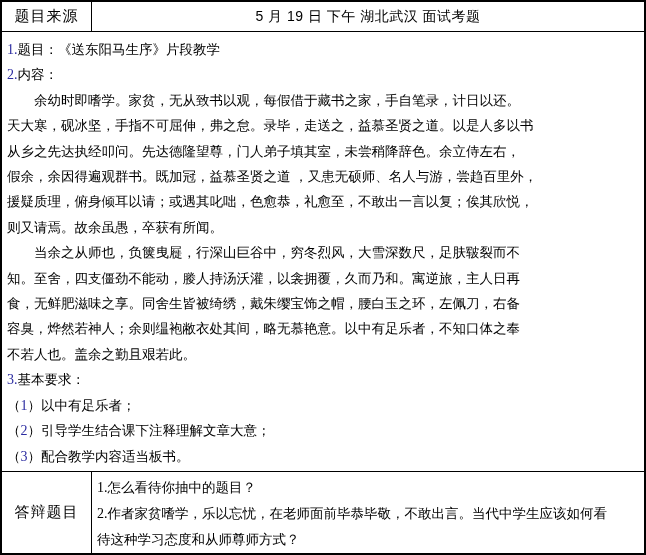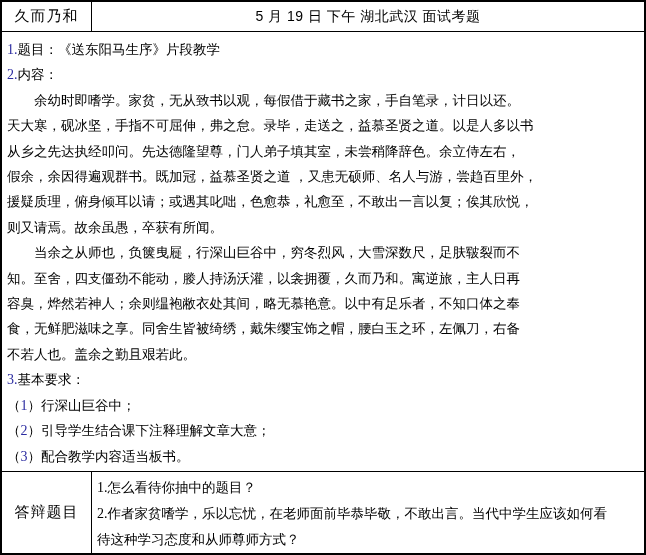--- a/index.html
+++ b/index.html
@@ -36,41 +36,41 @@
   .num{font-family:"Liberation Serif","DejaVu Serif",serif;font-size:14px;}
   .num-blue{color:#2b2ba0;}
   .num-black{color:#000;}
 </style>
 </head>
 <body>
 
 <div class="table">
 
   <div class="row row1">
-    <div class="label-cell">久而乃和</div>
+    <div class="label-cell">题目来源</div>
     <div class="content-cell header-cell">5 月 19 日 下午 湖北武汉 面试考题</div>
   </div>
 
   <div class="row row2">
     <div class="content-cell body-cell">
       <div class="line"><span class="num num-blue">1.</span><span>题目：《送东阳马生序》片段教学</span></div>
       <div class="line"><span class="num num-blue">2.</span><span>内容：</span></div>
       <div class="line">　　余幼时即嗜学。家贫，无从致书以观，每假借于藏书之家，手自笔录，计日以还。</div>
       <div class="line">天大寒，砚冰坚，手指不可屈伸，弗之怠。录毕，走送之，益慕圣贤之道。以是人多以书</div>
       <div class="line">从乡之先达执经叩问。先达德隆望尊，门人弟子填其室，未尝稍降辞色。余立侍左右，</div>
       <div class="line">假余，余因得遍观群书。既加冠，益慕圣贤之道 ，又患无硕师、名人与游，尝趋百里外，</div>
       <div class="line">援疑质理，俯身倾耳以请；或遇其叱咄，色愈恭，礼愈至，不敢出一言以复；俟其欣悦，</div>
       <div class="line">则又请焉。故余虽愚，卒获有所闻。</div>
       <div class="line">　　当余之从师也，负箧曳屣，行深山巨谷中，穷冬烈风，大雪深数尺，足肤皲裂而不</div>
       <div class="line">知。至舍，四支僵劲不能动，媵人持汤沃灌，以衾拥覆，久而乃和。寓逆旅，主人日再</div>
+      <div class="line">食，无鲜肥滋味之享。同舍生皆被绮绣，戴朱缨宝饰之帽，腰白玉之环，左佩刀，右备</div>
       <div class="line">容臭，烨然若神人；余则缊袍敝衣处其间，略无慕艳意。以中有足乐者，不知口体之奉</div>
-      <div class="line">食，无鲜肥滋味之享。同舍生皆被绮绣，戴朱缨宝饰之帽，腰白玉之环，左佩刀，右备</div>
       <div class="line">不若人也。盖余之勤且艰若此。</div>
       <div class="line"><span class="num num-blue">3.</span><span>基本要求：</span></div>
-      <div class="line"><span>（</span><span class="num num-blue">1</span><span>）</span><span>行深山巨谷中；</span></div>
+      <div class="line"><span>（</span><span class="num num-blue">1</span><span>）</span><span>以中有足乐者；</span></div>
       <div class="line"><span>（</span><span class="num num-blue">2</span><span>）</span><span>引导学生结合课下注释理解文章大意；</span></div>
       <div class="line"><span>（</span><span class="num num-blue">3</span><span>）</span><span>配合教学内容适当板书。</span></div>
     </div>
   </div>
 
   <div class="row row3">
     <div class="label-cell">答辩题目</div>
     <div class="content-cell body-cell">
       <div class="line"><span class="num num-black">1.</span><span>怎么看待你抽中的题目？</span></div>
       <div class="line"><span class="num num-black">2.</span><span>作者家贫嗜学，乐以忘忧，在老师面前毕恭毕敬，不敢出言。当代中学生应该如何看</span></div>

